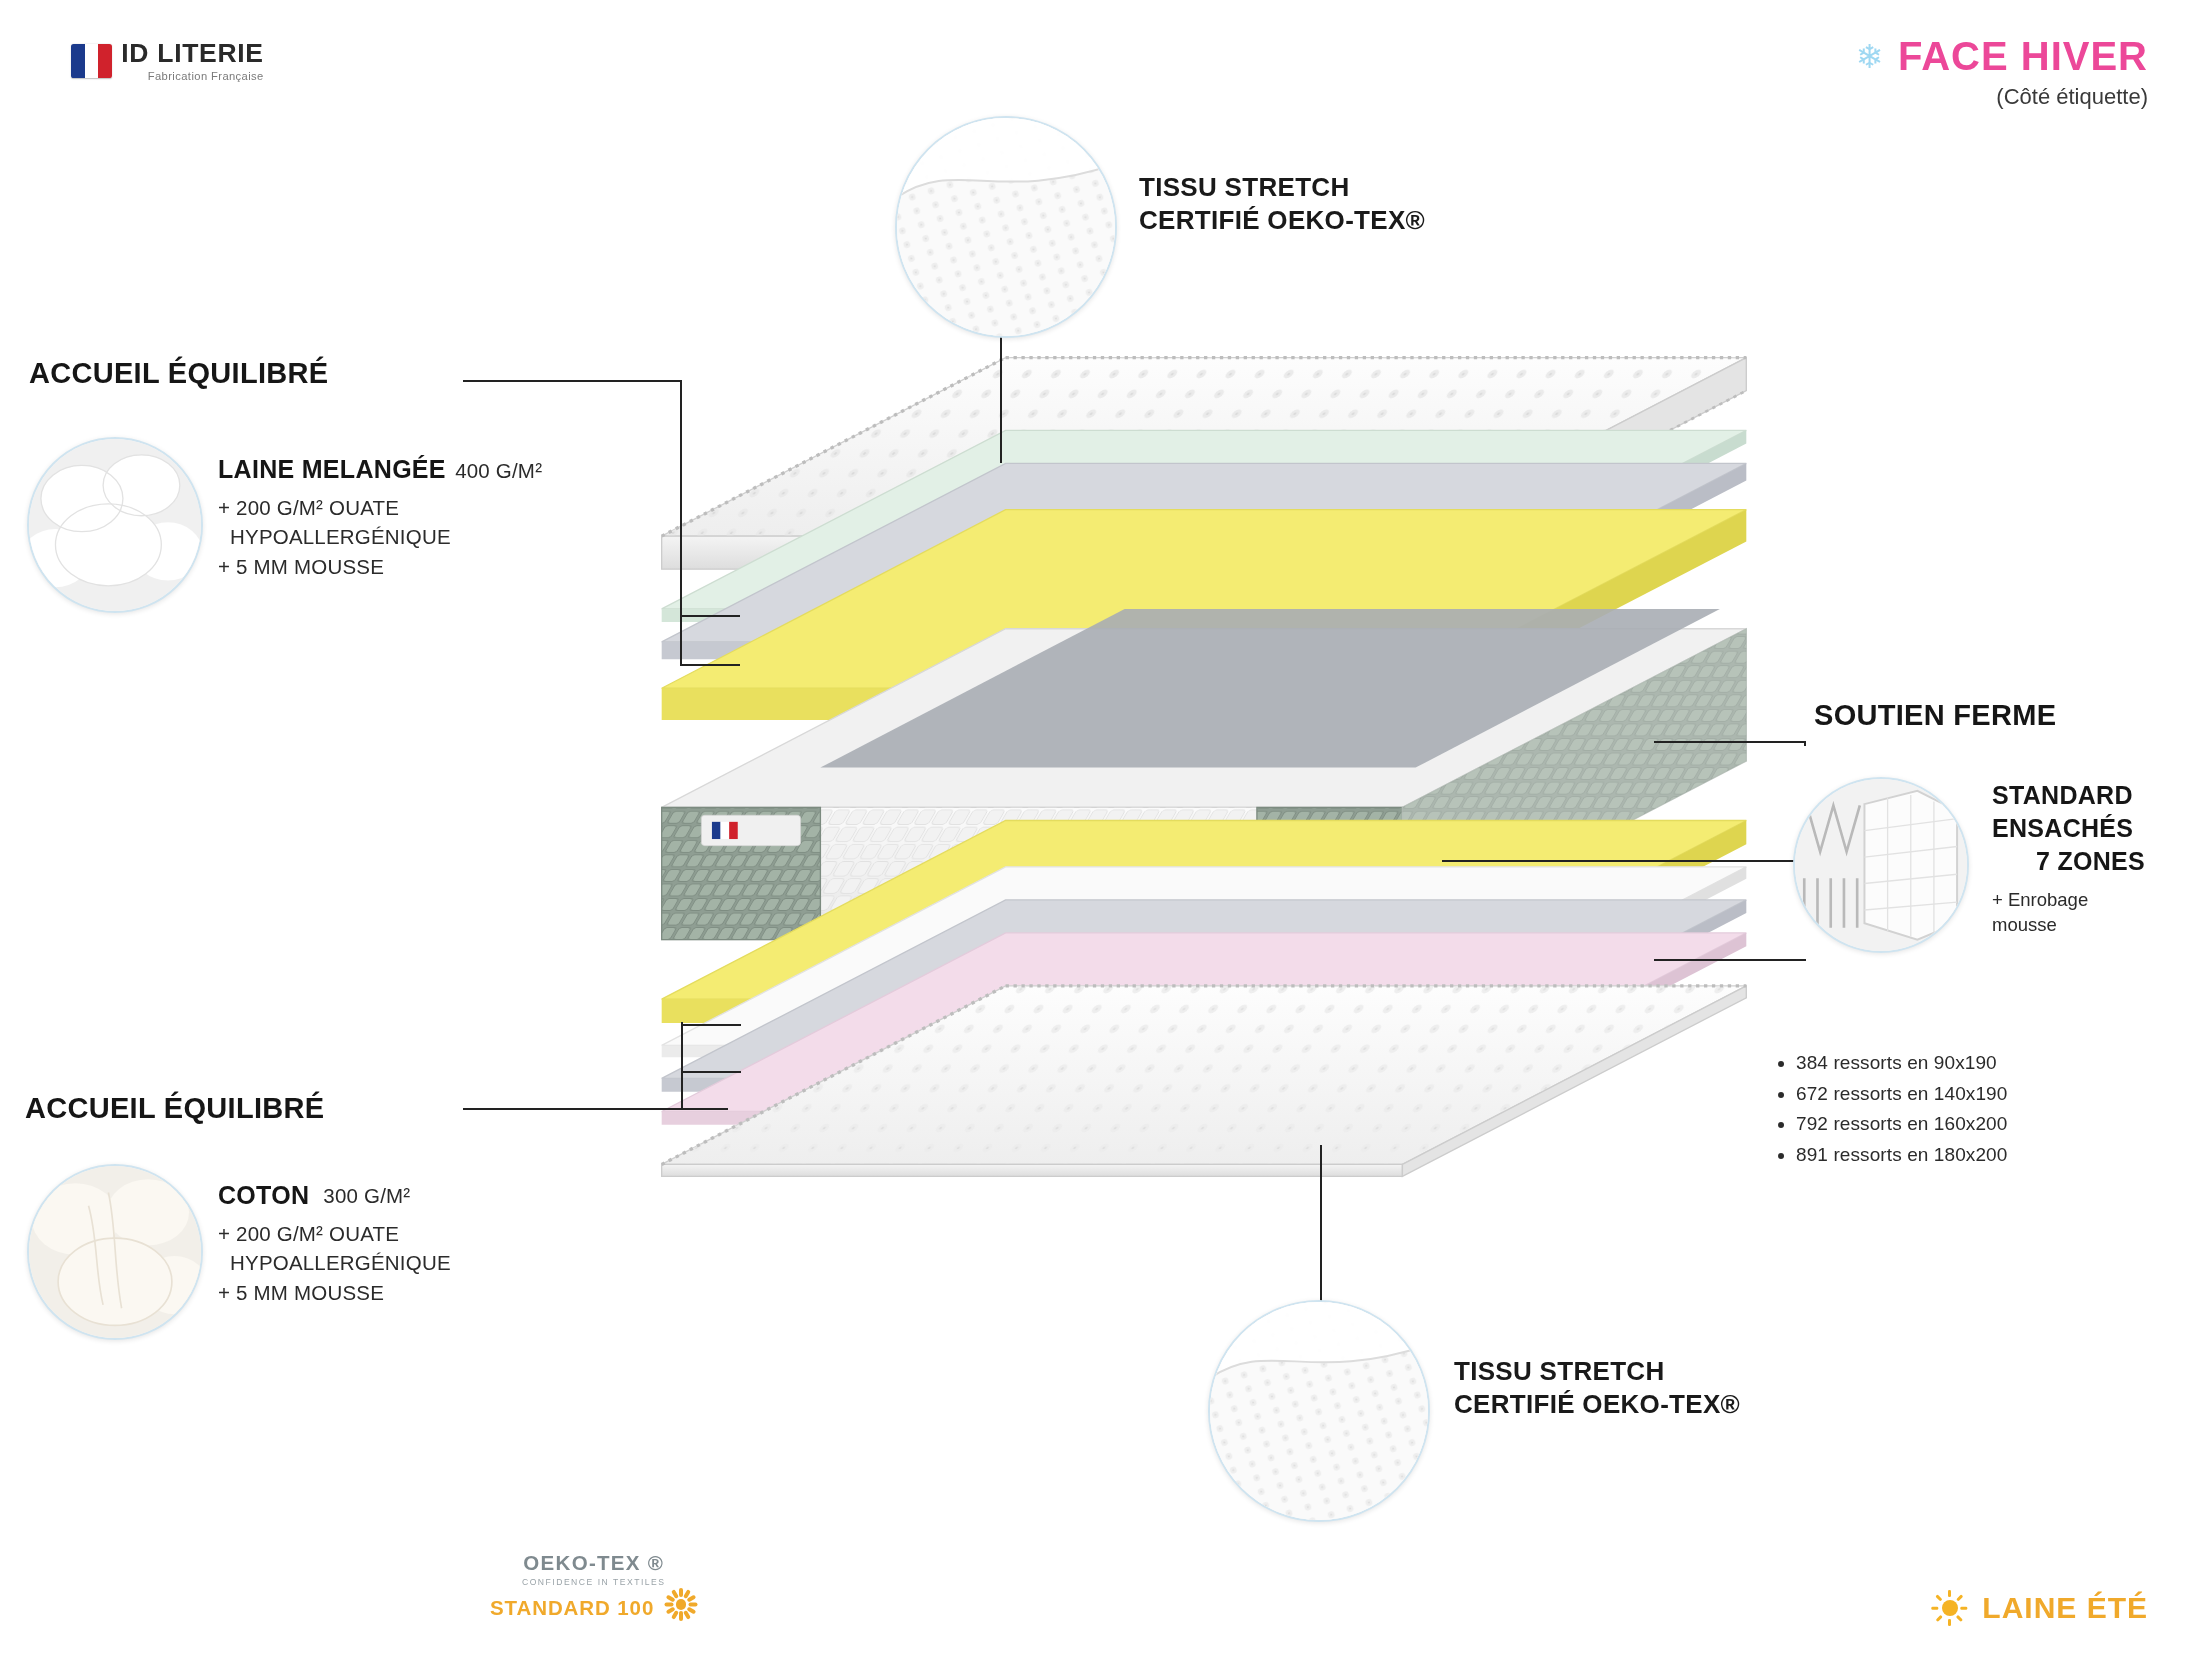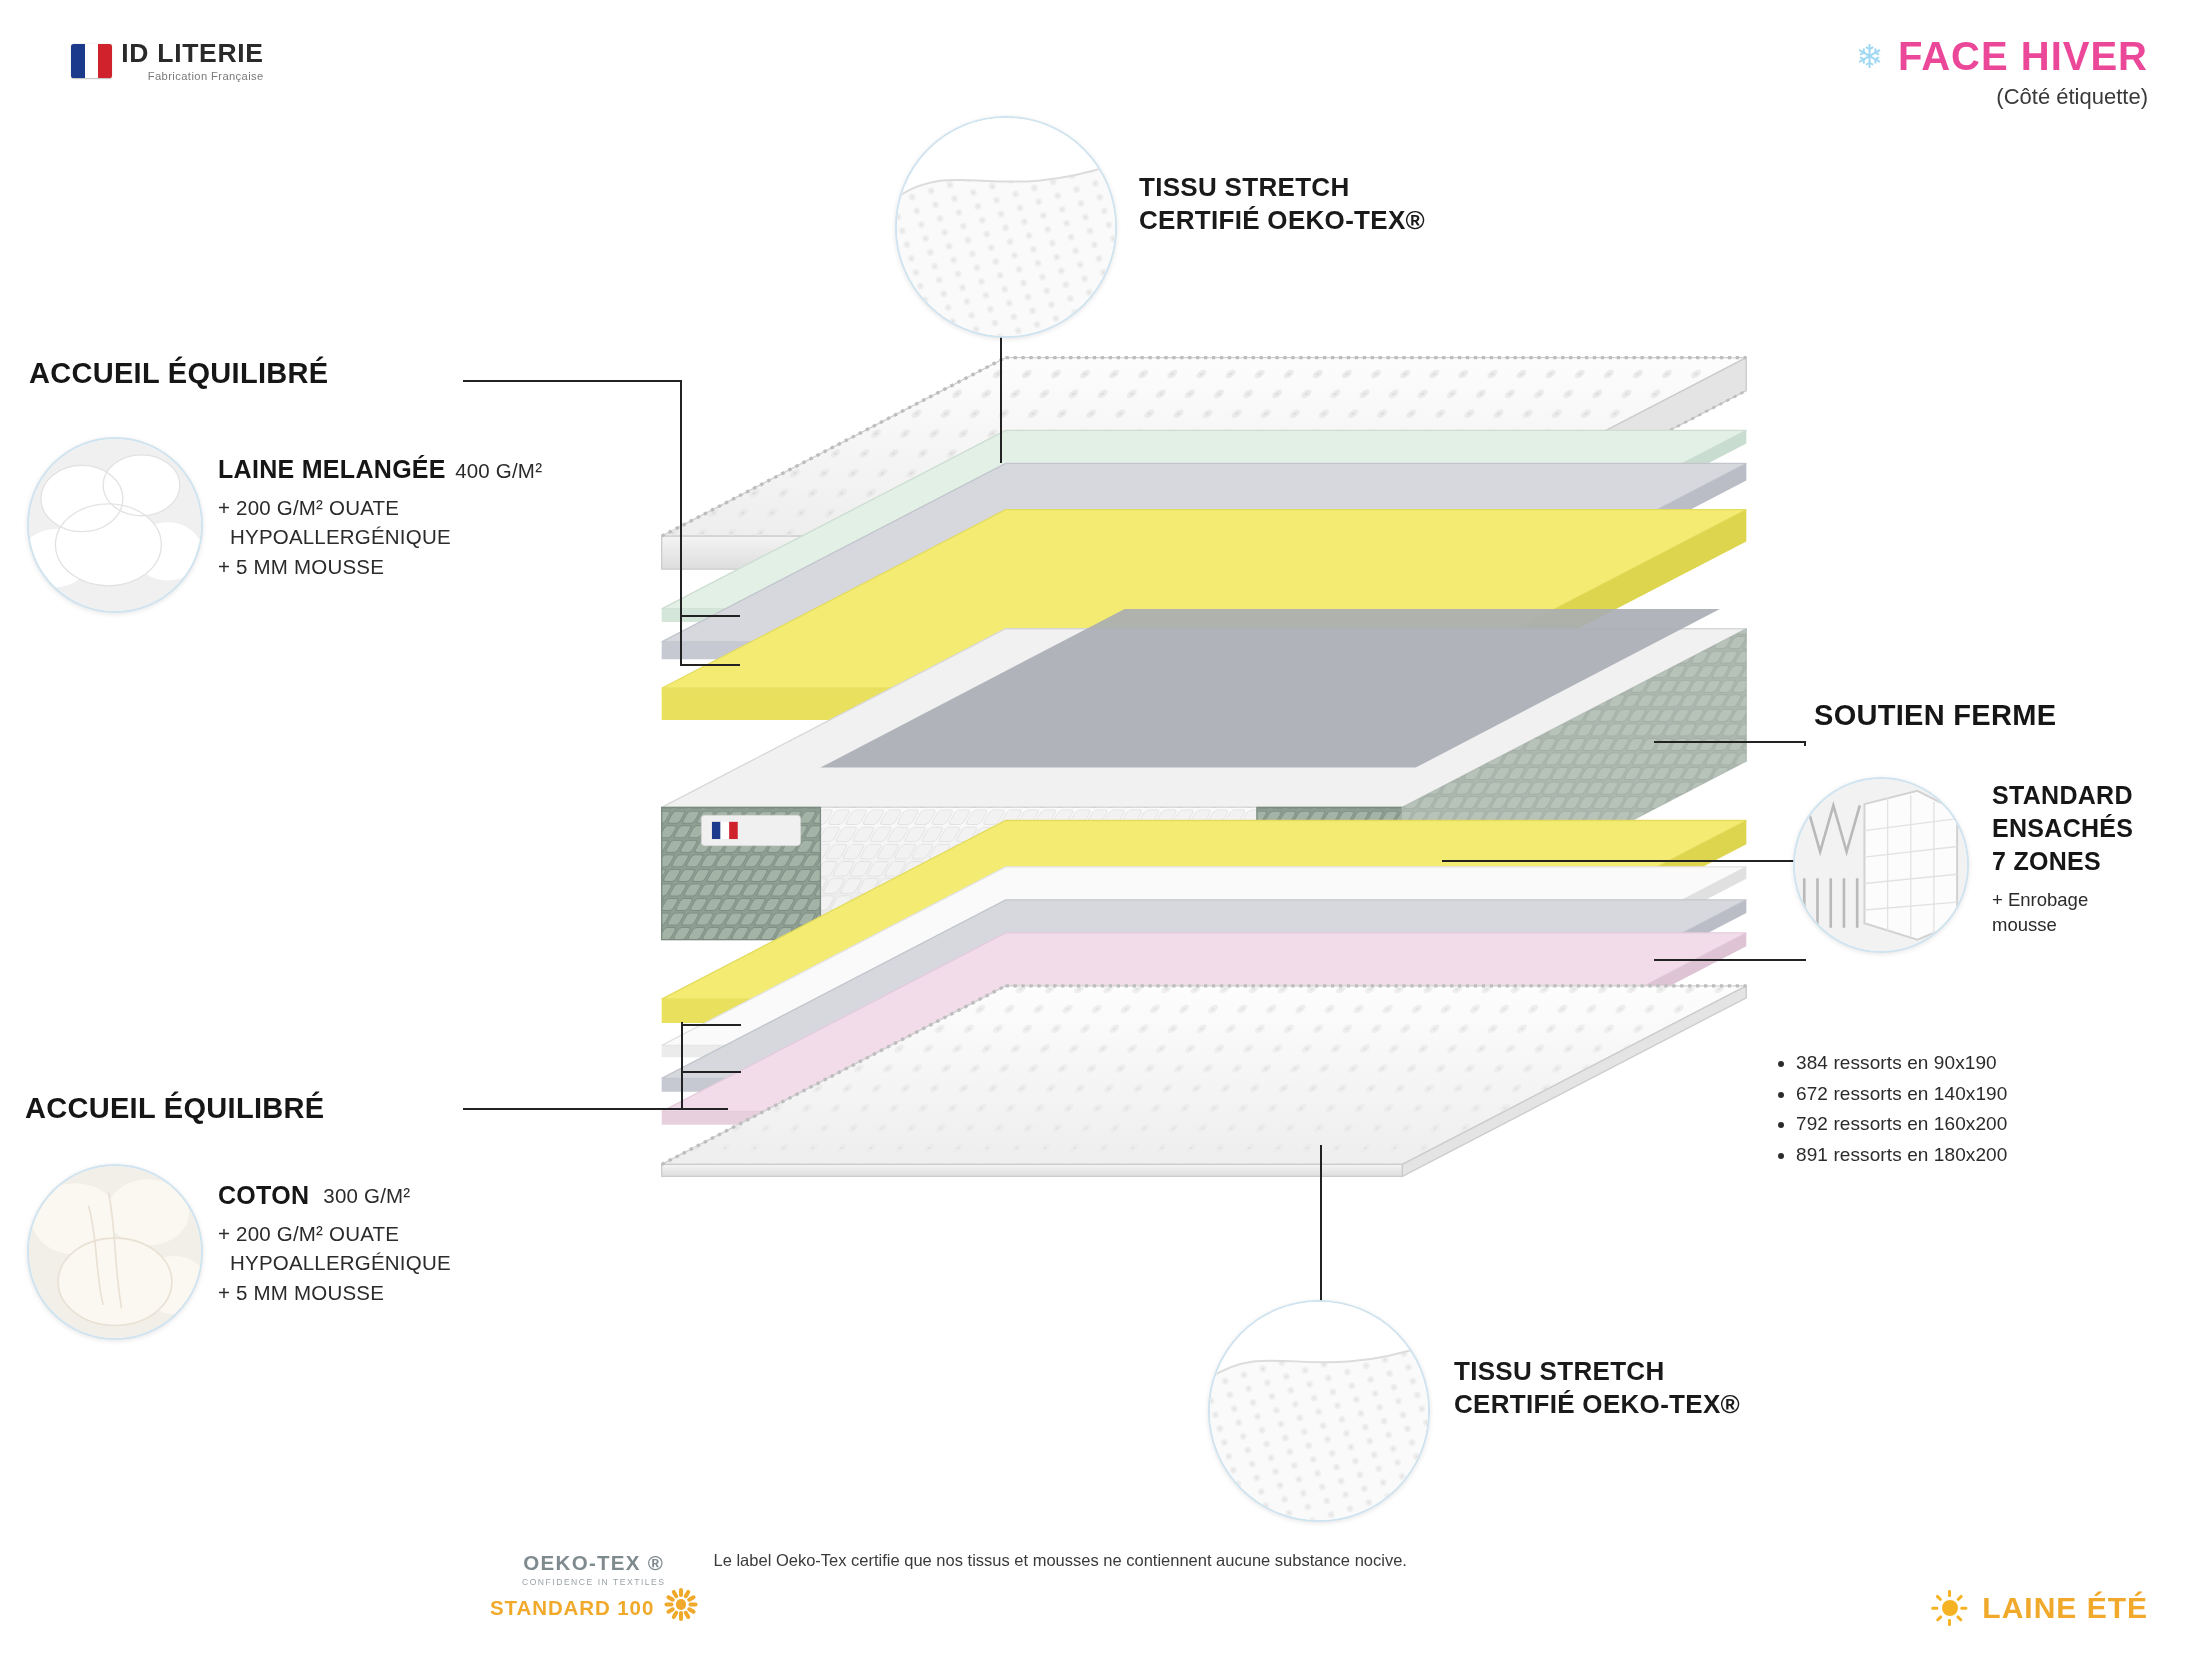--- a/index.html
+++ b/index.html
@@ -295,21 +295,21 @@
         <path d="M10,60 L150,42 M10,100 L150,84 M10,140 L150,126 M10,180 L150,168"></path>
         <path d="M45,10 L45,212 M80,6 L80,220 M115,16 L115,214"></path>
       </g>
     </g>
   </svg>
 </div>
 
 <div class="abs" style="left:1992px; top:781px;">
   <div class="h-mid">STANDARD</div>
   <div class="h-mid" style="margin-top:4px;">ENSACHÉS</div>
-  <div class="h-mid" style="margin-top:4px;">7 ZONES</div>
+  <div class="h-mid" style="margin-top:4px;margin-left:44px;">7 ZONES</div>
   <div class="t-small" style="margin-top:13.2px;">+ Enrobage</div>
   <div class="t-small" style="margin-top:2.6px;">mousse</div>
 </div>
 
 <div class="abs" id="specs">
   <ul>
     <li>384 ressorts en 90x190</li>
     <li>672 ressorts en 140x190</li>
     <li>792 ressorts en 160x200</li>
     <li>891 ressorts en 180x200</li>
@@ -375,21 +375,20 @@
         <div class="c"></div>
         <div class="p" style="transform:rotate(0deg);"></div>
         <div class="p" style="transform:rotate(30deg);"></div>
         <div class="p" style="transform:rotate(60deg);"></div>
         <div class="p" style="transform:rotate(90deg);"></div>
         <div class="p" style="transform:rotate(120deg);"></div>
         <div class="p" style="transform:rotate(150deg);"></div>
       </div>
     </div>
   </div>
-  <div class="note">Le label Oeko-Tex certifie que nos tissus et mousses ne contiennent aucune substance nocive.</div>
 </div>
 
 <div class="abs" id="face-ete">
   <div class="sun">
     <div class="core"></div>
     <div class="ray" style="transform:rotate(0deg);"></div>
     <div class="ray" style="transform:rotate(45deg);"></div>
     <div class="ray" style="transform:rotate(90deg);"></div>
     <div class="ray" style="transform:rotate(135deg);"></div>
   </div>

